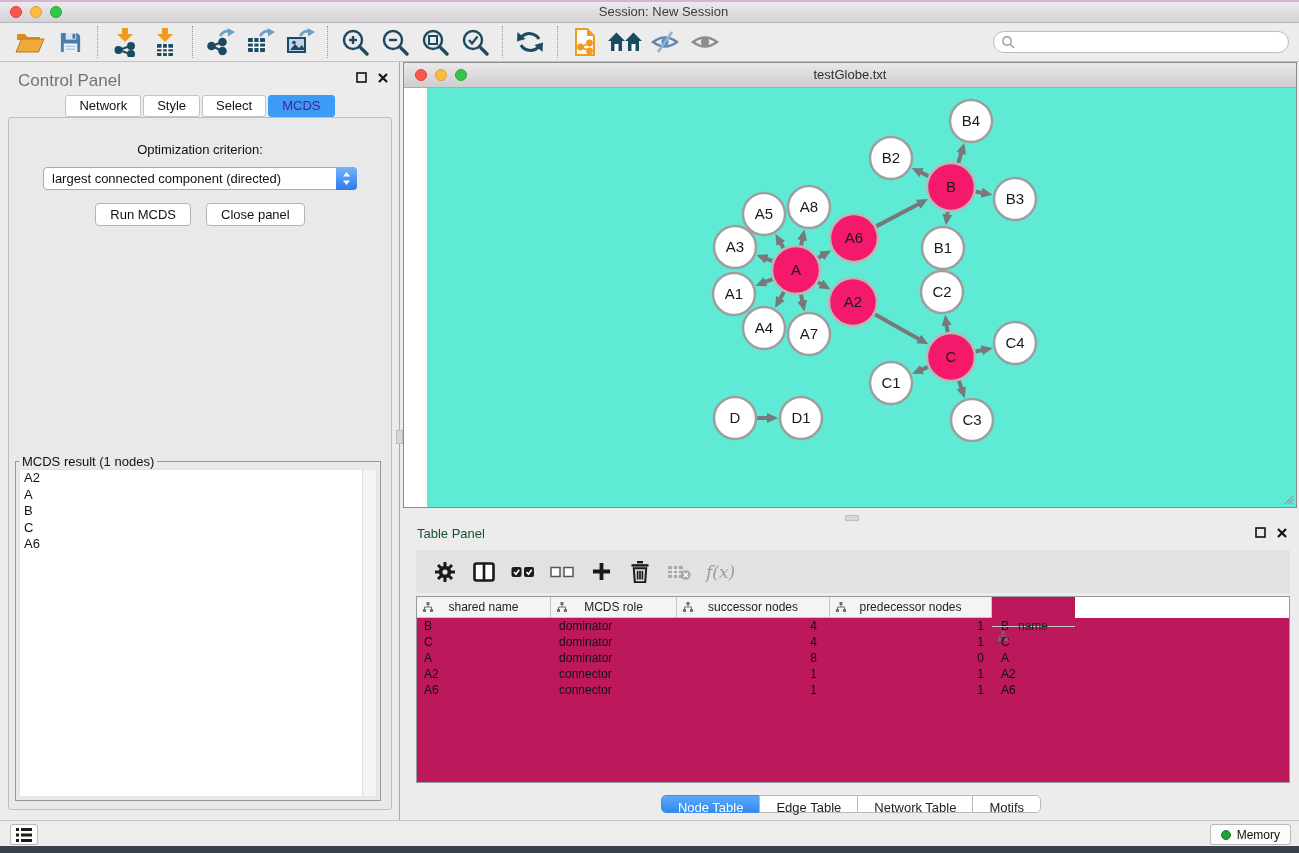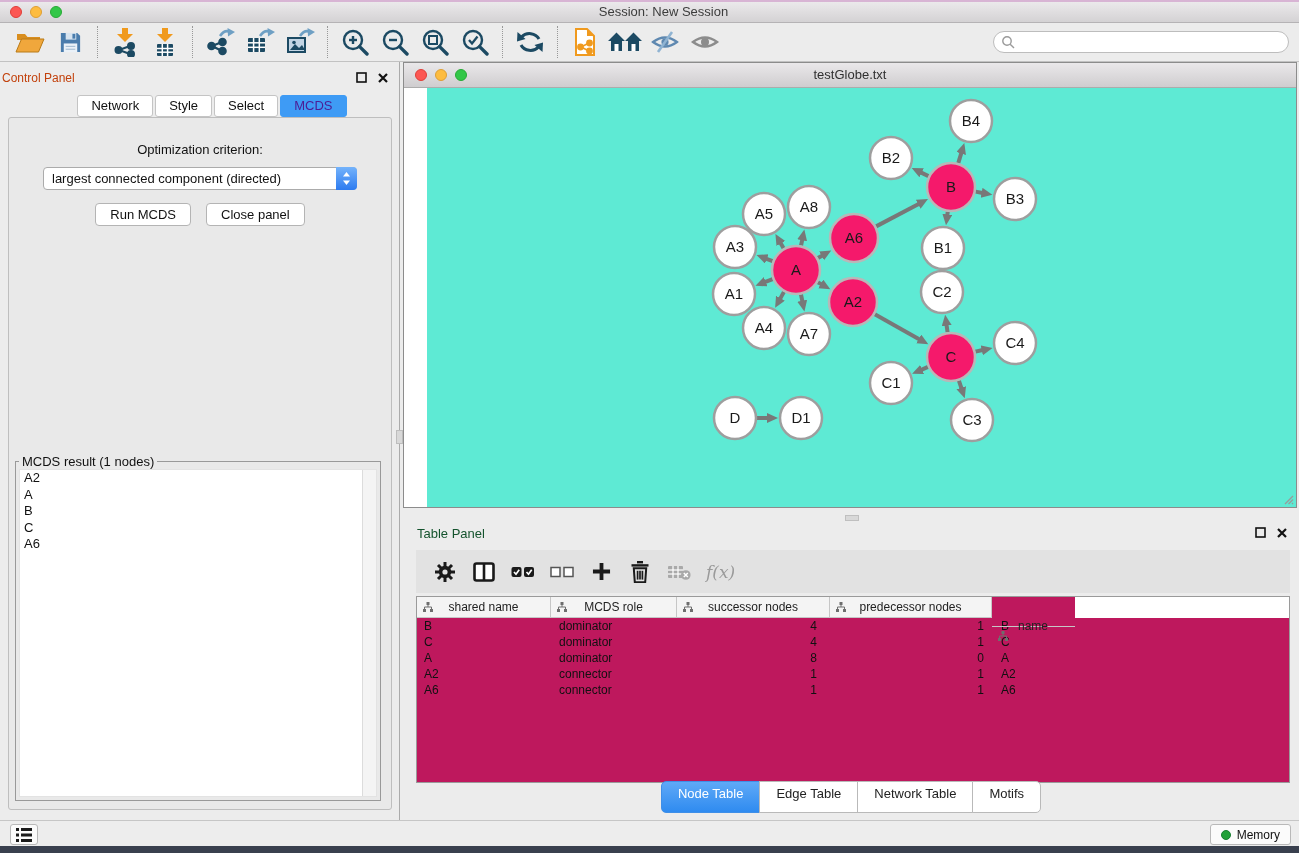--- a/index.html
+++ b/index.html
@@ -20,23 +20,23 @@
   
   .toolbar { position:absolute; top:23px; left:0; right:0; height:39px; border-bottom:1px solid #C2C2C2; background:#ECECEC; }
   #toolbar-groups { position:absolute; left:10px; top:0; height:38px; display:flex; align-items:center; }
   .tbtn { width:40px; height:34px; display:flex; align-items:center; justify-content:center; cursor:default; }
   .tsep { width:0; height:32px; border-left:1px dotted #989898; margin:0 7px; }
   .search-box { position:absolute; right:10px; top:8px; width:296px; height:22px; border:1px solid #BDBDBD; border-radius:12px; background:#fff; display:flex; align-items:center; padding:0 8px 0 7px; }
   .search-box input { border:none; outline:none; flex:1; font-size:12px; background:transparent; margin-left:4px; font-family:"Liberation Sans",sans-serif; }
 
   
   .control-panel { position:absolute; left:0; top:62px; width:400px; height:758px; }
-  .cp-title { position:absolute; top:9px; left:2px; font-size:12px; color:#c2410c; }
+  .cp-title { position:absolute; top:9px; left:18px; font-size:17px; color:#737373; }
   .panel-icons { position:absolute; right:12px; top:10px; display:flex; gap:11px; align-items:center; }
-  .cp-tabs { position:absolute; top:33px; left:0; width:100%; display:flex; justify-content:center; gap:2px; z-index:3;margin-left:12px; }
+  .cp-tabs { position:absolute; top:33px; left:0; width:100%; display:flex; justify-content:center; gap:2px; z-index:3; }
   .cp-tab { height:22px; line-height:20px; padding:0 13px; font-size:13px; color:#111; background:#fff; border:1px solid #C4C4C4; border-radius:3px; cursor:default; }
   .cp-tab.active { background:#3E9BF5; border-color:#3E9BF5; color:#4c1d95; }
   .cp-content { position:absolute; top:55px; left:8px; right:8px; bottom:10px; background:#E9E9E9; border:1px solid #BEBEBE; border-radius:3px; }
   .opt-label { margin-top:24px; text-align:center; font-size:13px; color:#111; }
   .dropdown { margin:10px auto 0; width:314px; height:23px; background:#fff; border:1px solid #ABABAB; border-radius:4px; position:relative; font-size:13px; line-height:21px; padding-left:8px; color:#111; }
   .dd-stepper { position:absolute; right:-1px; top:-1px; bottom:-1px; width:21px; background:linear-gradient(#74B3FB,#2D7BF0); border-radius:0 4px 4px 0; display:flex; align-items:center; justify-content:center; }
   .cp-buttons { display:flex; justify-content:center; gap:15px; margin-top:13px; }
   .btn { height:23px; padding:0 14px; background:#FFF; border:1px solid #B4B4B4; border-radius:4px; font-size:13px; line-height:21px; color:#111; cursor:default; }
   .result-box { position:absolute; left:6px; right:10px; top:336px; bottom:8px; border:1px solid #999; margin:0; padding:0; }
   .result-box legend { font-size:13px; color:#111; margin-left:3px; padding:0 3px; }
@@ -63,21 +63,21 @@
   .tp-btn { min-width:24px; height:26px; display:flex; align-items:center; justify-content:center; cursor:default; }
   .fx { font-family:"DejaVu Serif", serif; font-style:italic; font-size:17px; color:#9A9A9A; }
   .tp-table { position:absolute; left:13px; right:9px; top:79px; bottom:37px; background:#be185d; border:1px solid #9A9A9A; overflow:hidden; }
   .thead { display:flex; height:21px; }
   .th { position:relative; background:#F4F4F4; border-bottom:1px solid #C6C6C6; border-right:1px solid #C6C6C6; display:flex; align-items:center; justify-content:center; font-size:12px; color:#222; }
   .th .tree-ic { position:absolute; left:6px; top:5px; }
   .th-fill { flex:1; background:#fff; }
   .trow { display:flex; height:16px; }
   .td { font-size:12px; line-height:16px; color:#111; white-space:nowrap; overflow:hidden; }
   .tp-tabs { position:absolute; left:0; right:0; bottom:7px; display:flex; justify-content:center; }
-  .tp-tab { height:32px; line-height:23px; padding:0 16px; font-size:13px; background:#fff; border:1px solid #B9B9B9; margin-left:-1px; color:#222; cursor:default;text-align:center; }
+  .tp-tab { height:18px; line-height:23px; padding:0 16px; font-size:13px; background:#fff; border:1px solid #B9B9B9; margin-left:-1px; color:#222; cursor:default;text-align:center; }
   .tp-tab:first-child { border-radius:5px 0 0 5px; margin-left:0; }
   .tp-tab:last-child { border-radius:0 5px 5px 0; }
   .tp-tab.active { background:linear-gradient(#5FA9F7,#2F8BF0); border-color:#3F8FE8; color:#fff; }
   .h-grip { position:absolute; left:442px; top:-2px; width:14px; height:6px; background:#D8D8D8; border:1px solid #BFBFBF; }
 
   
   .statusbar { position:absolute; left:0; right:0; bottom:7px; height:26px; background:#EDEDED; border-top:1px solid #C6C6C6; }
   .status-left-btn { position:absolute; left:10px; top:3px; width:28px; height:21px; background:#FBFBFB; border:1px solid #B9B9B9; border-radius:3px; display:flex; align-items:center; justify-content:center; }
   .memory-btn { position:absolute; right:8px; top:3px; height:21px; background:#FBFBFB; border:1px solid #B9B9B9; border-radius:3px; display:flex; align-items:center; gap:6px; padding:0 10px; font-size:12px; color:#111; }
   .mem-dot { width:10px; height:10px; border-radius:50%; background:#21A038; border:1px solid #188030; }

